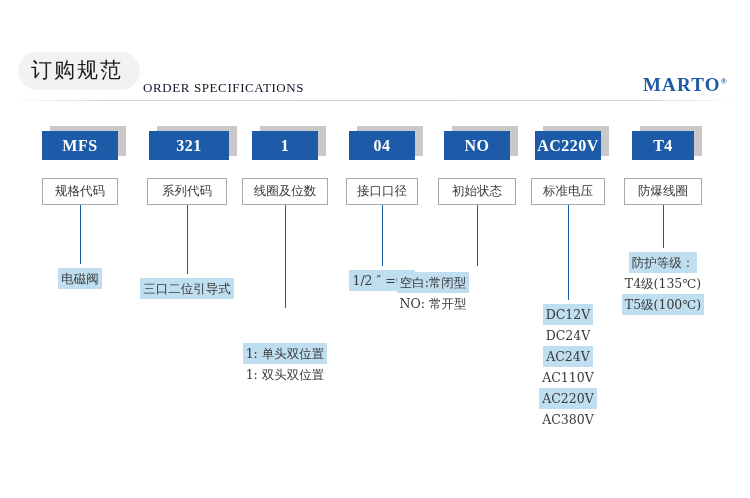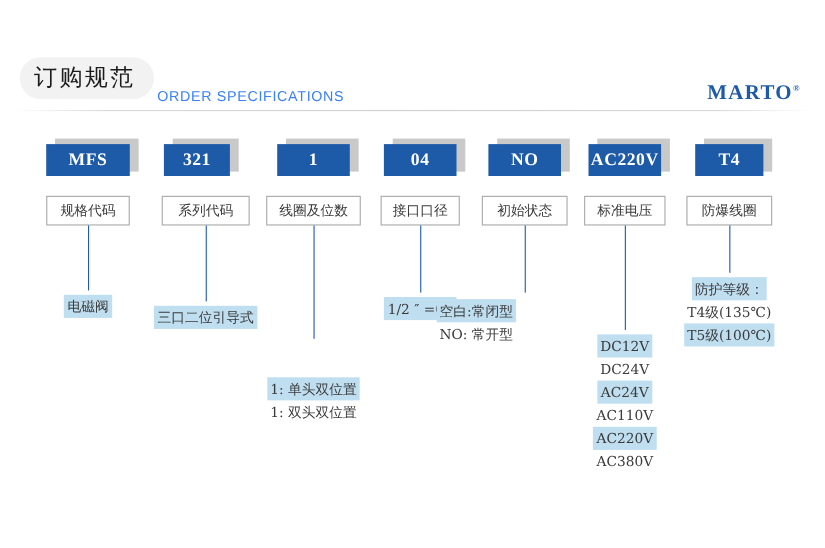--- a/index.html
+++ b/index.html
@@ -35,23 +35,23 @@
     letter-spacing: 2px;
     color: #1c1c1c;
     font-family: "DejaVu Serif", "Liberation Serif", serif;
     white-space: nowrap;
   }
   .title-en {
     position: absolute;
     left: 143px; top: 80px;
     font-size: 13px;
     letter-spacing: 0.6px;
-    color: #3b82f6;
-    white-space: nowrap;
-    font-family: Liberation Sans, sans-serif;
+    color: #0f172a;
+    white-space: nowrap;
+    font-family: Liberation Serif, serif;
   }
   .brand {
     position: absolute;
     right: 22px; top: 74px;
     font-size: 19px;
     font-weight: bold;
     letter-spacing: 1.2px;
     color: #1d5aa8;
     white-space: nowrap;
     font-family: "Liberation Serif", serif;
@@ -148,21 +148,21 @@
 <div id="chart-root">
     <div class="chip-wrap" style="left: 42px; width: 76px;">
       <div class="chip-shadow"></div>
       <div class="chip">MFS</div>
     </div>
     <div class="lbl" style="left: 42px; width: 76px;">规格代码</div>
     <div class="connector" style="left: 80px; top: 205px; height: 59px;"></div>
     <div class="detail center" style="top: 268px; left: 0px; width: 750px; text-align: center; pointer-events: none;">
       <div class="row" style="position: relative; left: -295px;"><span class="hl">电磁阀</span></div>
     </div>
-    <div class="chip-wrap" style="left: 149px; width: 60px;">
+    <div class="chip-wrap" style="left: 149px; width: 80px;">
       <div class="chip-shadow"></div>
       <div class="chip">321</div>
     </div>
     <div class="lbl" style="left: 147px; width: 80px;">系列代码</div>
     <div class="connector" style="left: 187px; top: 205px; height: 69px;"></div>
     <div class="detail center" style="top: 278px; left: 0px; width: 750px; text-align: center; pointer-events: none;">
       <div class="row" style="position: relative; left: -188px;"><span class="hl">三口二位引导式</span></div>
     </div>
     <div class="chip-wrap" style="left: 252px; width: 66px;">
       <div class="chip-shadow"></div>

